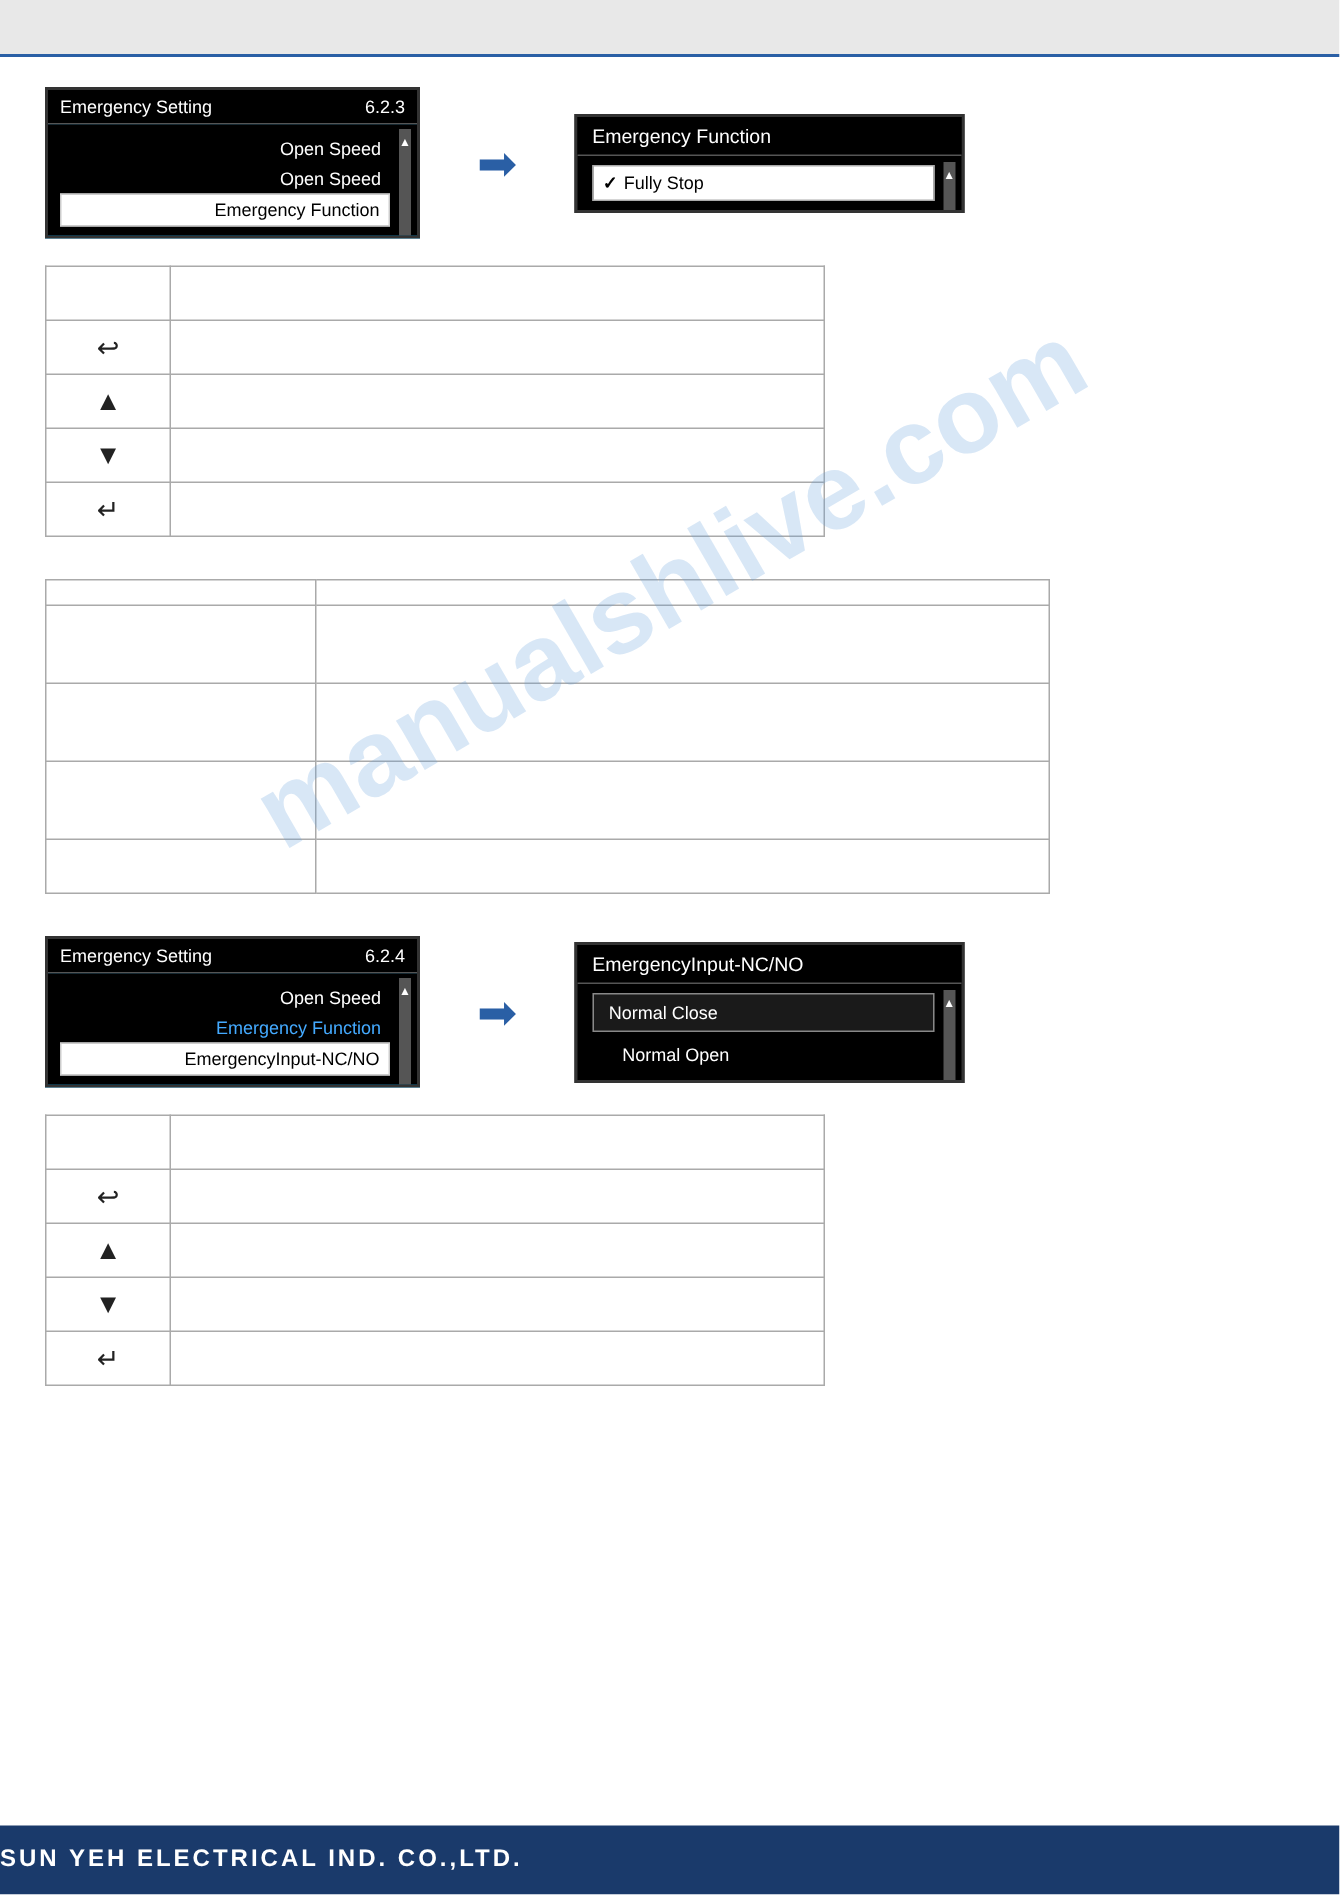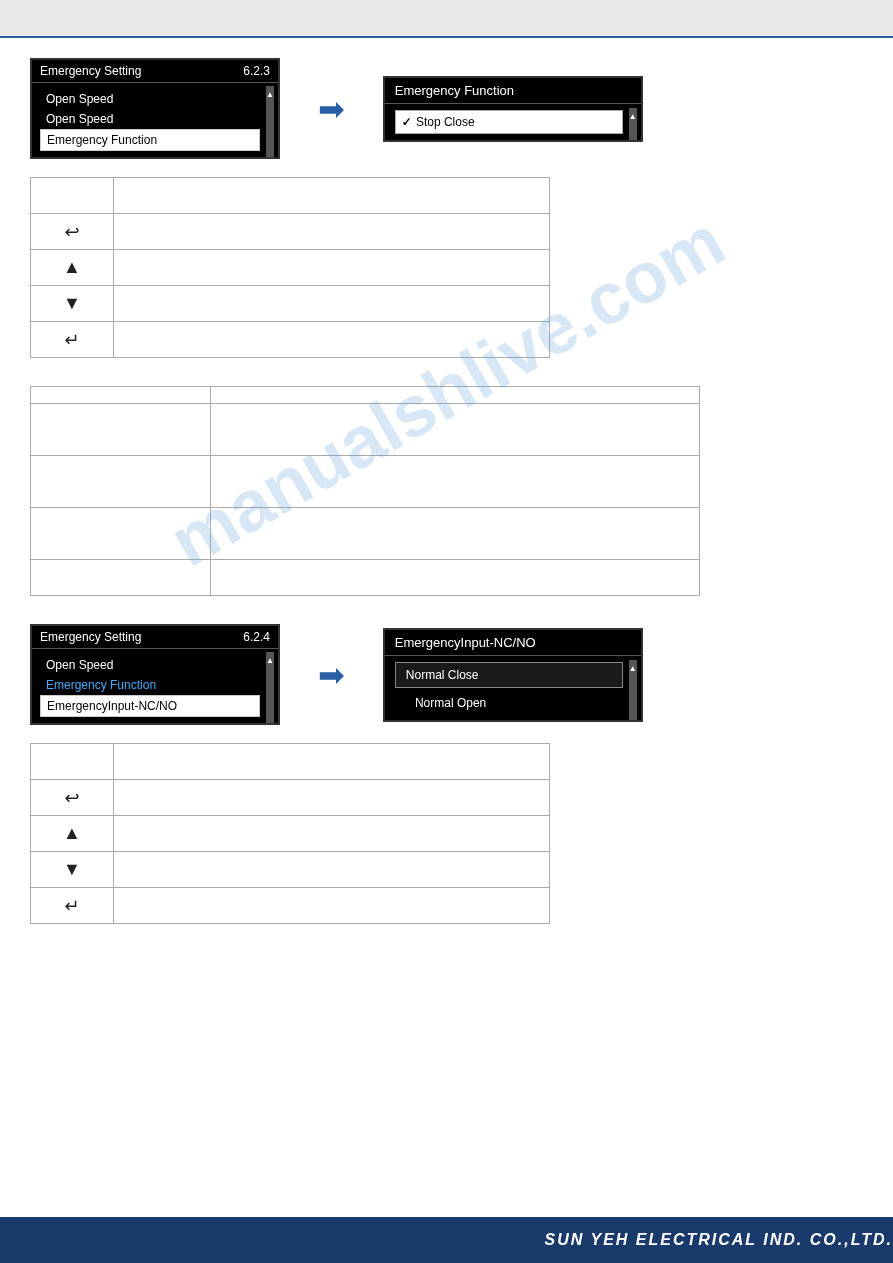--- a/index.html
+++ b/index.html
@@ -23,22 +23,21 @@
 
     
     .footer {
       position: absolute;
       bottom: 0;
       width: 100%;
       background: #1a3a6b;
       height: 46px;
       display: flex;
       align-items: center;
-      justify-content: flex-end;
-      font-style: italic;
+      justify-content: flex-start;
     }
     .footer-text {
       color: #fff;
       font-size: 16px;
       font-weight: bold;
       letter-spacing: 2px;
     }
 
     
     .main-content {
@@ -56,20 +55,21 @@
       align-items: center;
       gap: 30px;
       margin-bottom: 18px;
     }
 
     .menu-box {
       border: 2px solid #333;
       background: #0ea5e9;
       color: #fff;
       width: 250px;
+      text-align: right;
     }
     .menu-box-header {
       background: #000;
       color: #fff;
       padding: 4px 8px;
       font-size: 12px;
       display: flex;
       justify-content: space-between;
       border-bottom: 1px solid #555;
     }
@@ -217,21 +217,21 @@
         </div>
       </div>
 
       <div class="arrow-right">➡</div>
 
       <div class="func-box" style="position:relative;">
         <div class="func-box-header">Emergency Function</div>
         <div class="func-box-body" style="padding-right:18px;">
           <div class="func-item selected">
             <span class="checkmark">✓</span>
-            <span>Stop Close</span>
+            <span>Fully Stop</span>
           </div>
         </div>
         <div style="position:absolute;right:4px;top:30px;width:8px;height:calc(100% - 30px);background:#555;display:flex;flex-direction:column;align-items:center;justify-content:flex-start;padding-top:4px;">
           <span style="color:#fff;font-size:8px;">▲</span>
         </div>
       </div>
     </div>
 
     <table class="control-table">
       <tbody>

